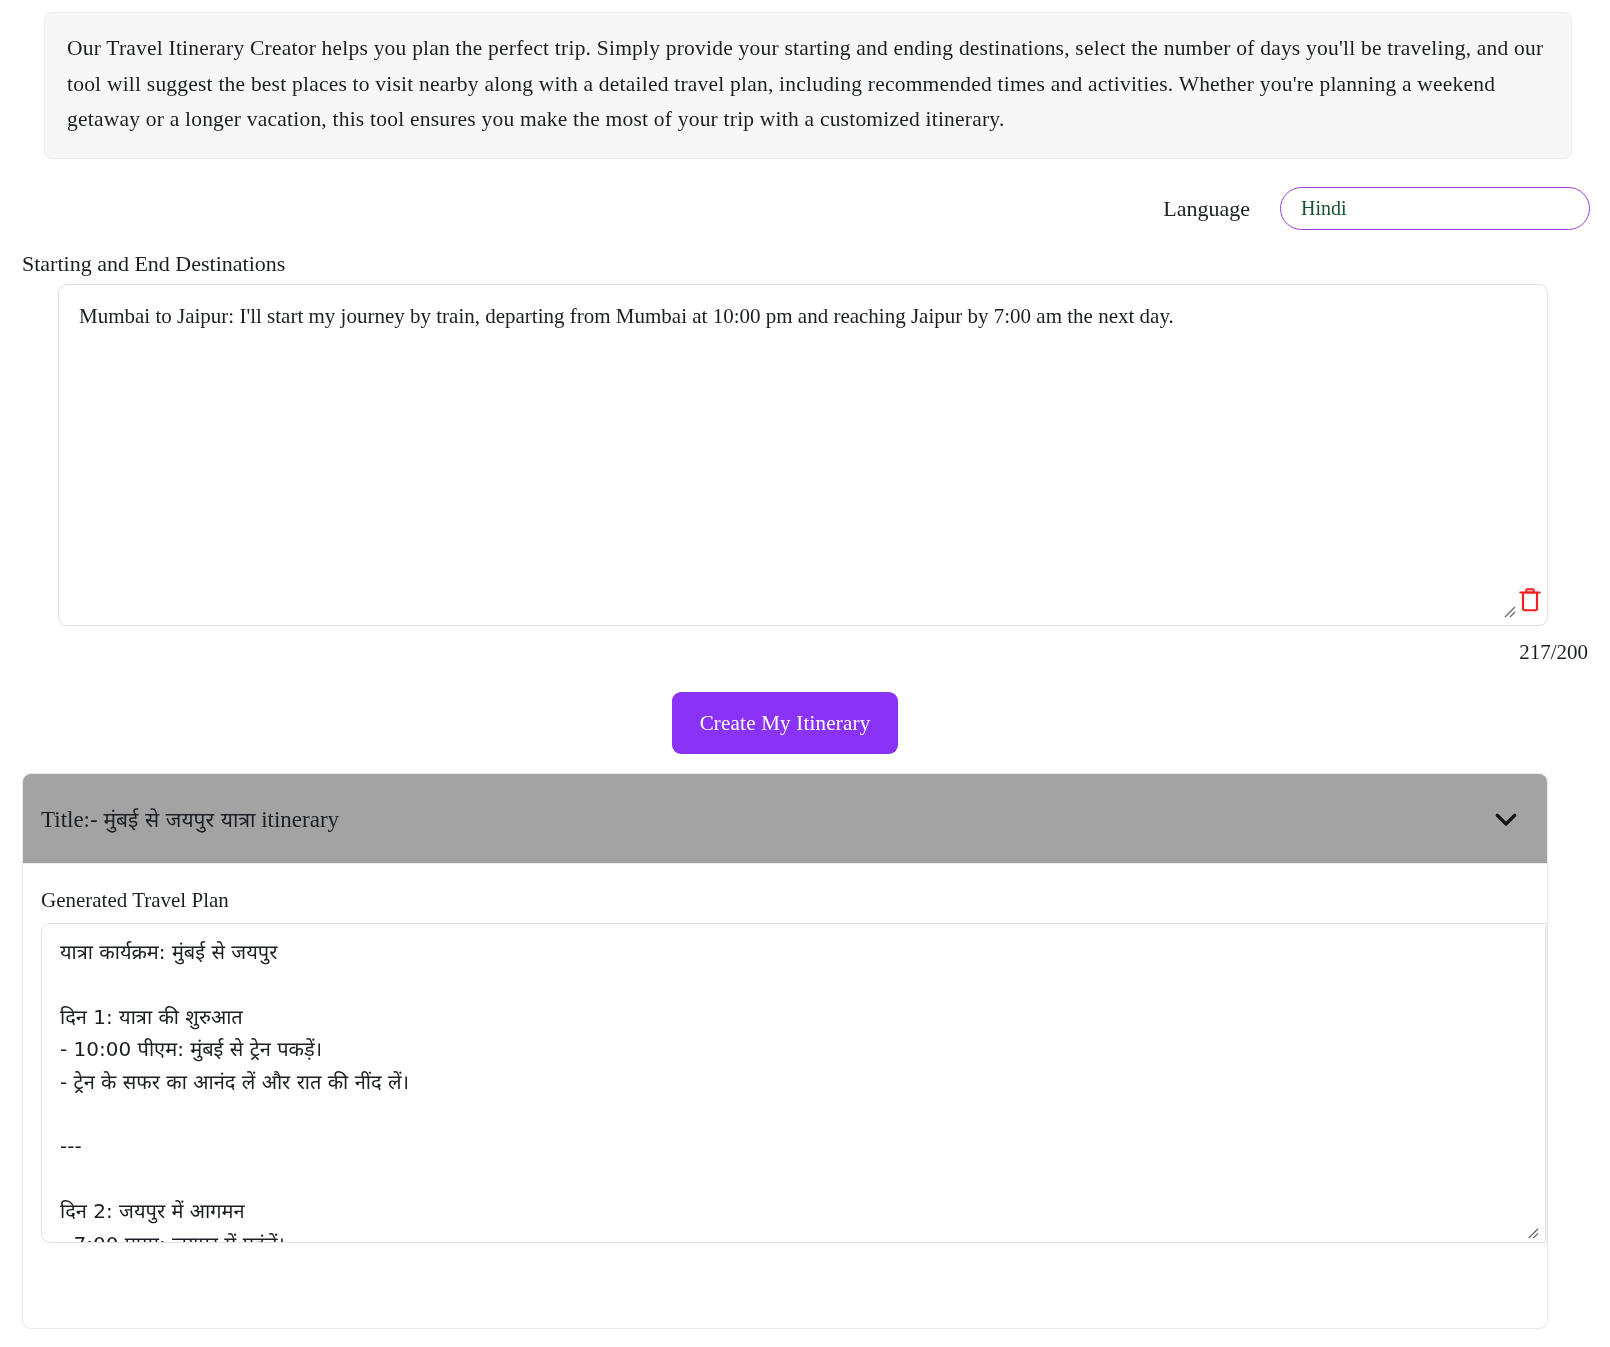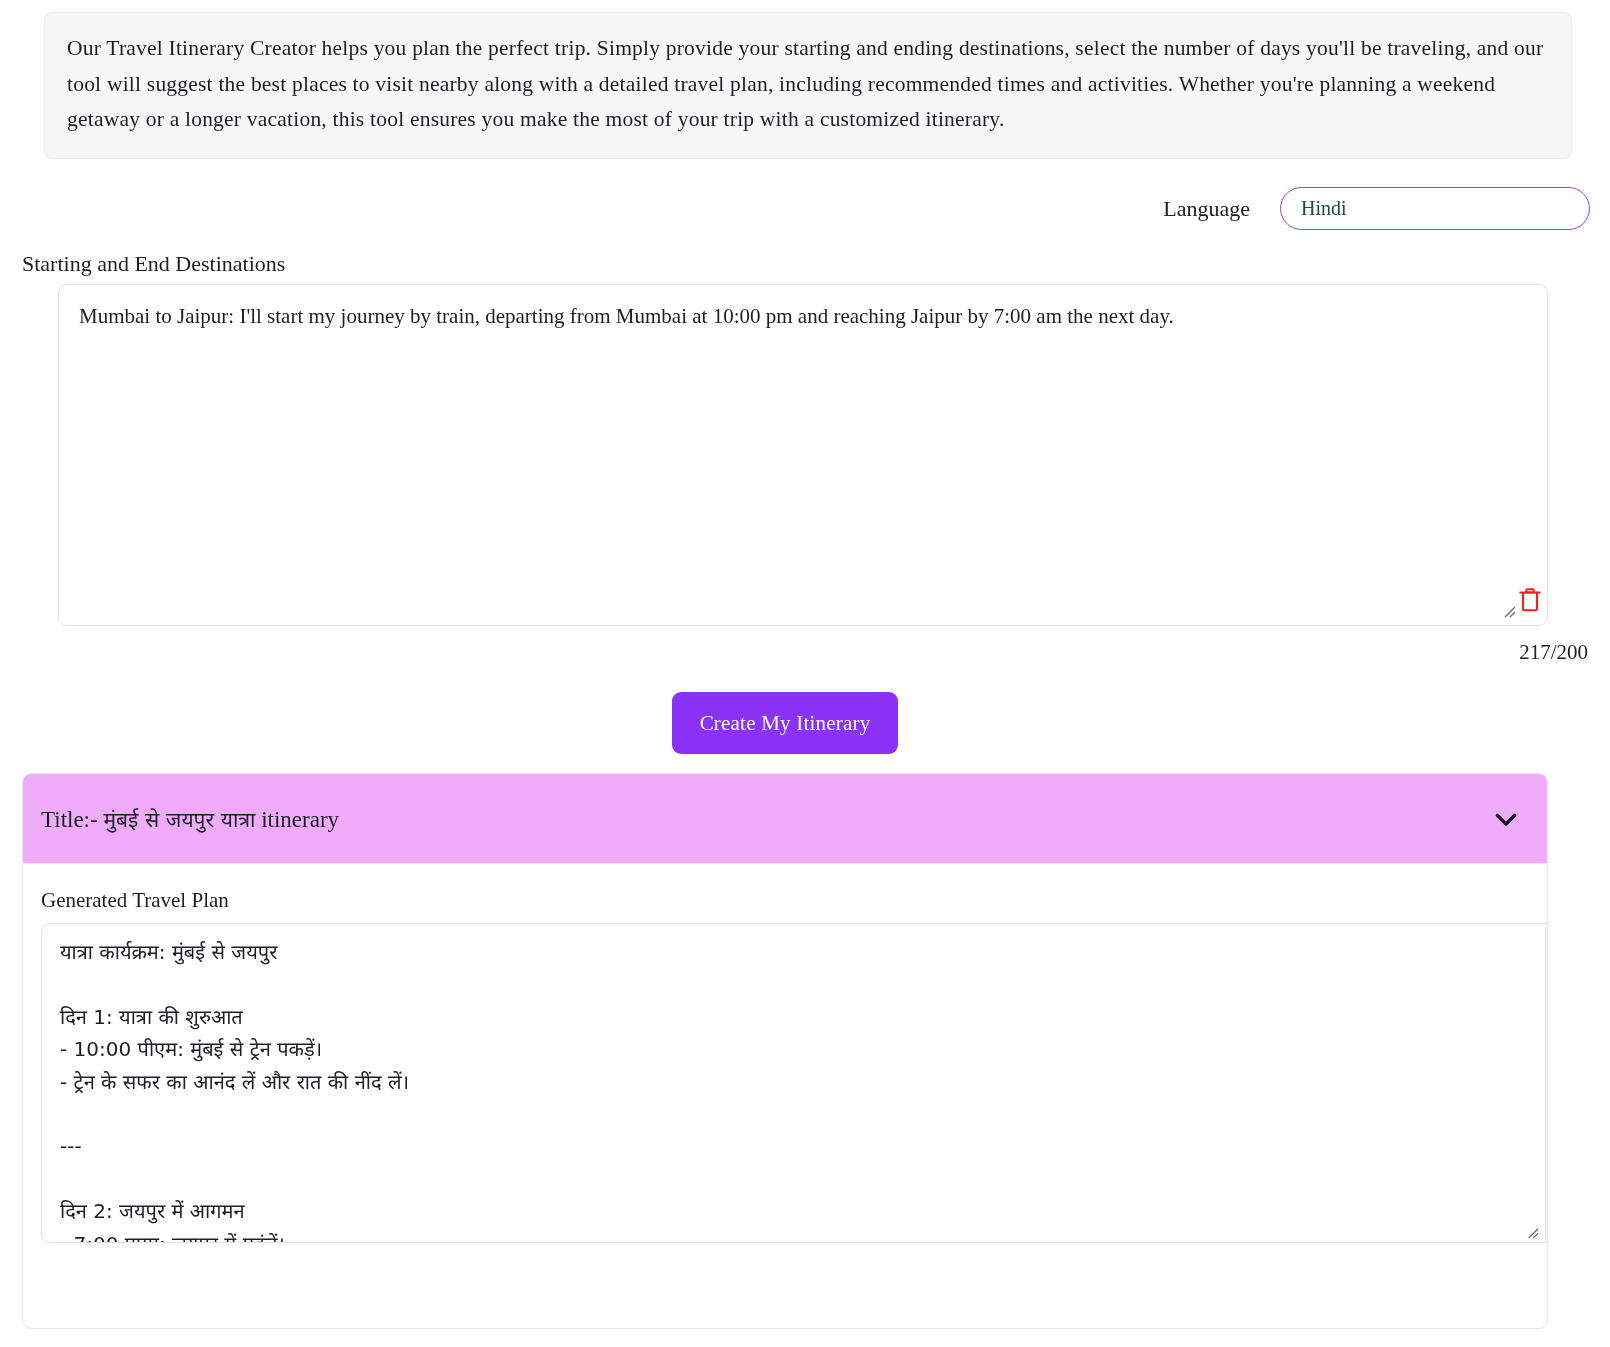--- a/index.html
+++ b/index.html
@@ -150,21 +150,21 @@
     top: 773px;
     width: 1526px;
     height: 556px;
     border: 1px solid #e8e8e8;
     border-radius: 9px;
     background: #ffffff;
     overflow: hidden;
   }
   .accordion-head {
     height: 90px;
-    background: #f0abfc;
+    background: #a3a3a3;
     border-bottom: 1px solid #ececec;
     display: flex;
     align-items: center;
     justify-content: space-between;
     padding: 0 26px 0 18px;
     cursor: pointer;
   }
   .accordion-title {
     font-size: 23px;
     color: #1b1f23;

